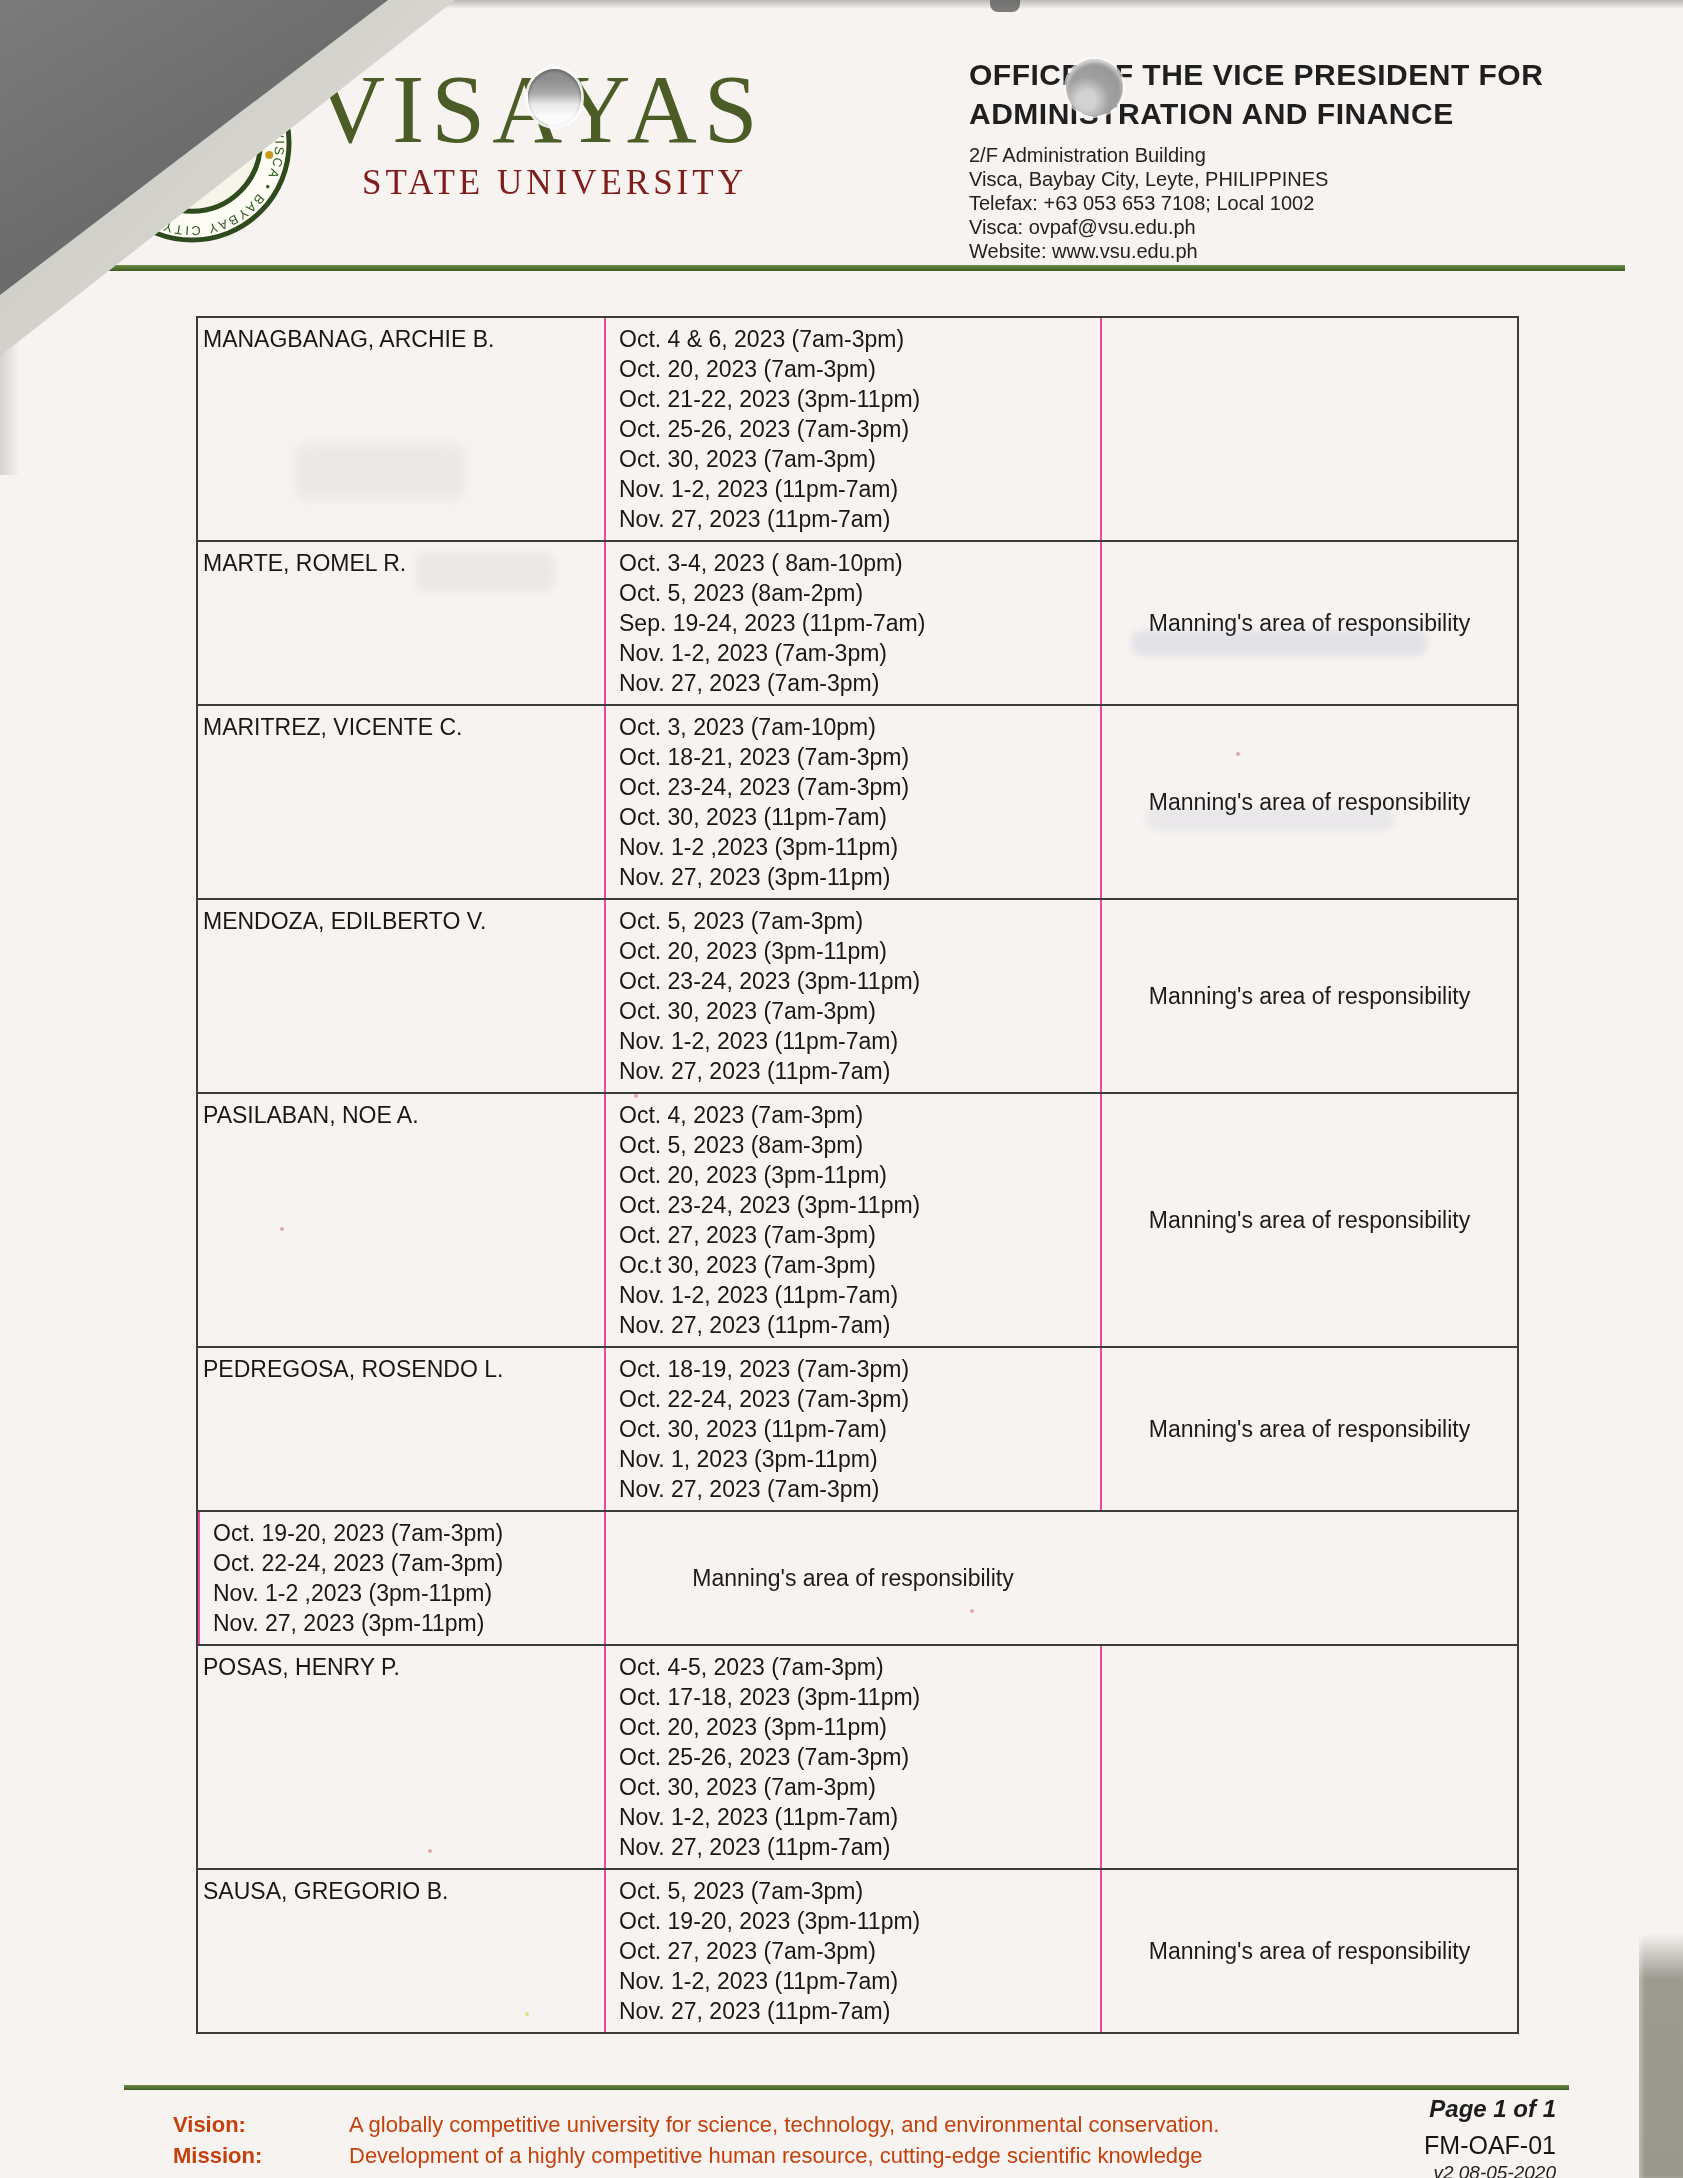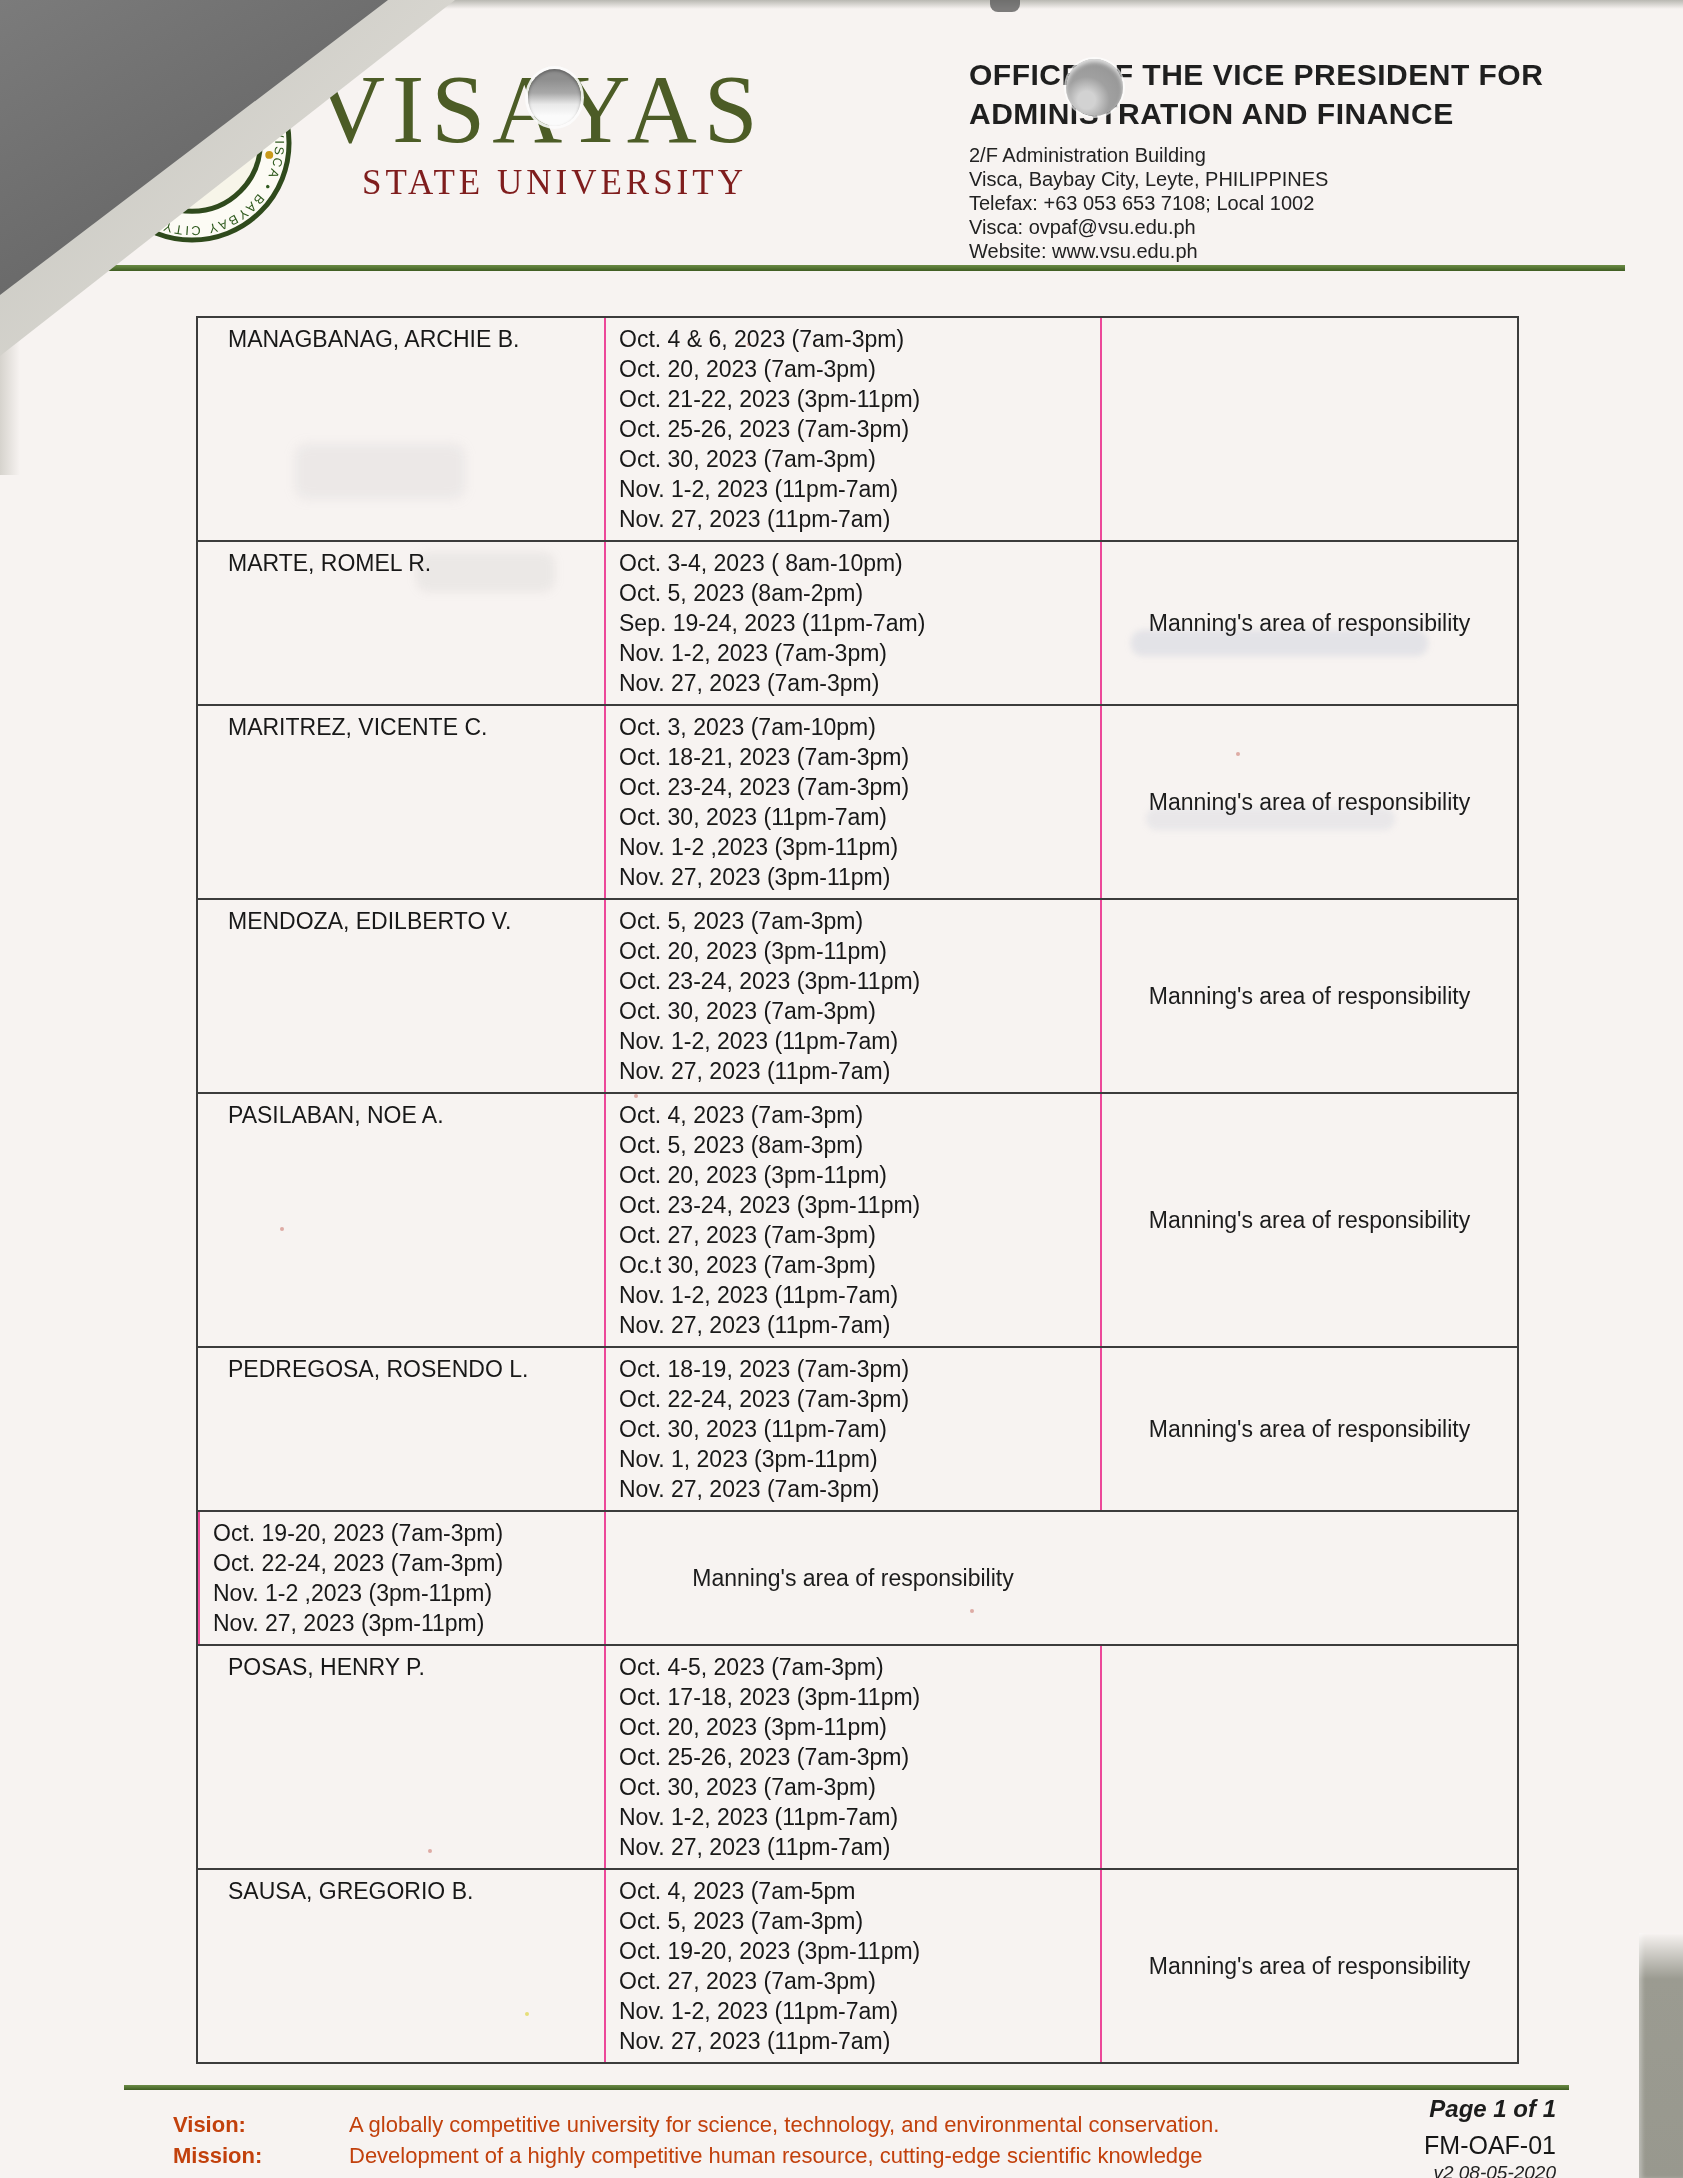--- a/index.html
+++ b/index.html
@@ -83,21 +83,21 @@
 
   
   .table{
     position:absolute;left:196px;top:316px;width:1323px;z-index:3;
     border:2px solid #3c3c3c;box-sizing:border-box;background:transparent;
   }
   .trow{display:grid;grid-template-columns:406px 496px 417px;border-top:2px solid #3c3c3c;}
   .trow:first-child{border-top:none;}
   .cell{box-sizing:border-box;padding:6px 0;}
   .cell.sched,.cell.area{border-left:2px solid #ec4899;}
-  .cell.name{padding-left:30px;font-size:23px;line-height:30px;}
+  .cell.name{padding-left:5px;font-size:23px;line-height:30px;}
   .sline{font-size:23px;line-height:30px;padding-left:13px;white-space:nowrap;}
   .cell.area{display:flex;align-items:center;justify-content:center;padding:6px 20px;}
   .area-text{font-size:23px;color:#1c1c1c;}
 
   
   .rule-green-2{
     position:absolute;left:124px;top:2085px;width:1445px;height:5px;z-index:3;
     background:linear-gradient(#6c8c46,#3f5c22);
   }
   .footer-left{position:absolute;left:173px;top:2109px;z-index:3;}
@@ -261,21 +261,20 @@
           <div class="sline">Oct. 25-26, 2023 (7am-3pm)</div>
           <div class="sline">Oct. 30, 2023 (7am-3pm)</div>
           <div class="sline">Nov. 1-2, 2023 (11pm-7am)</div>
           <div class="sline">Nov. 27, 2023 (11pm-7am)</div>
         </div>
         <div class="cell area"></div>
       </div>
       <div class="trow">
         <div class="cell name">SAUSA, GREGORIO B.</div>
         <div class="cell sched">
-          <div class="sline">Oct. 4, 2023 (7am-5pm</div>
           <div class="sline">Oct. 5, 2023 (7am-3pm)</div>
           <div class="sline">Oct. 19-20, 2023 (3pm-11pm)</div>
           <div class="sline">Oct. 27, 2023 (7am-3pm)</div>
           <div class="sline">Nov. 1-2, 2023 (11pm-7am)</div>
           <div class="sline">Nov. 27, 2023 (11pm-7am)</div>
         </div>
         <div class="cell area">
           <div class="area-text">Manning's area of responsibility</div>
         </div>
       </div>

